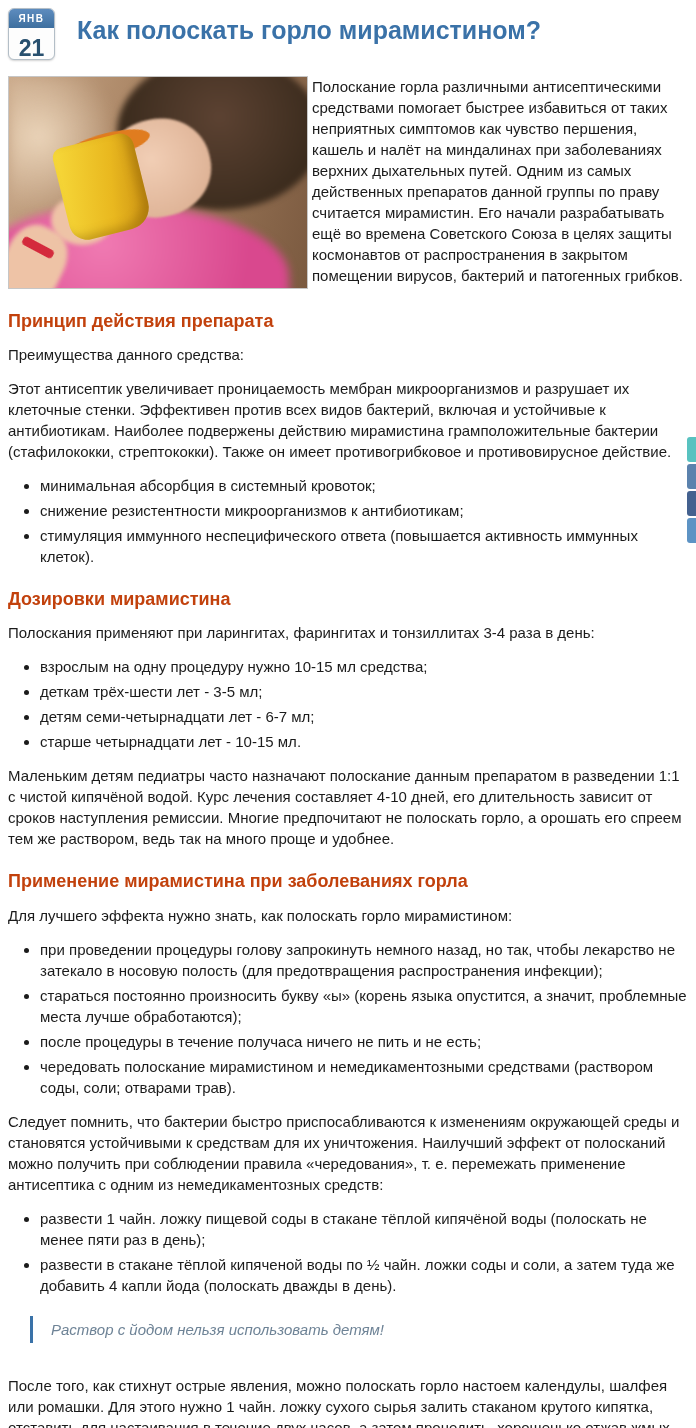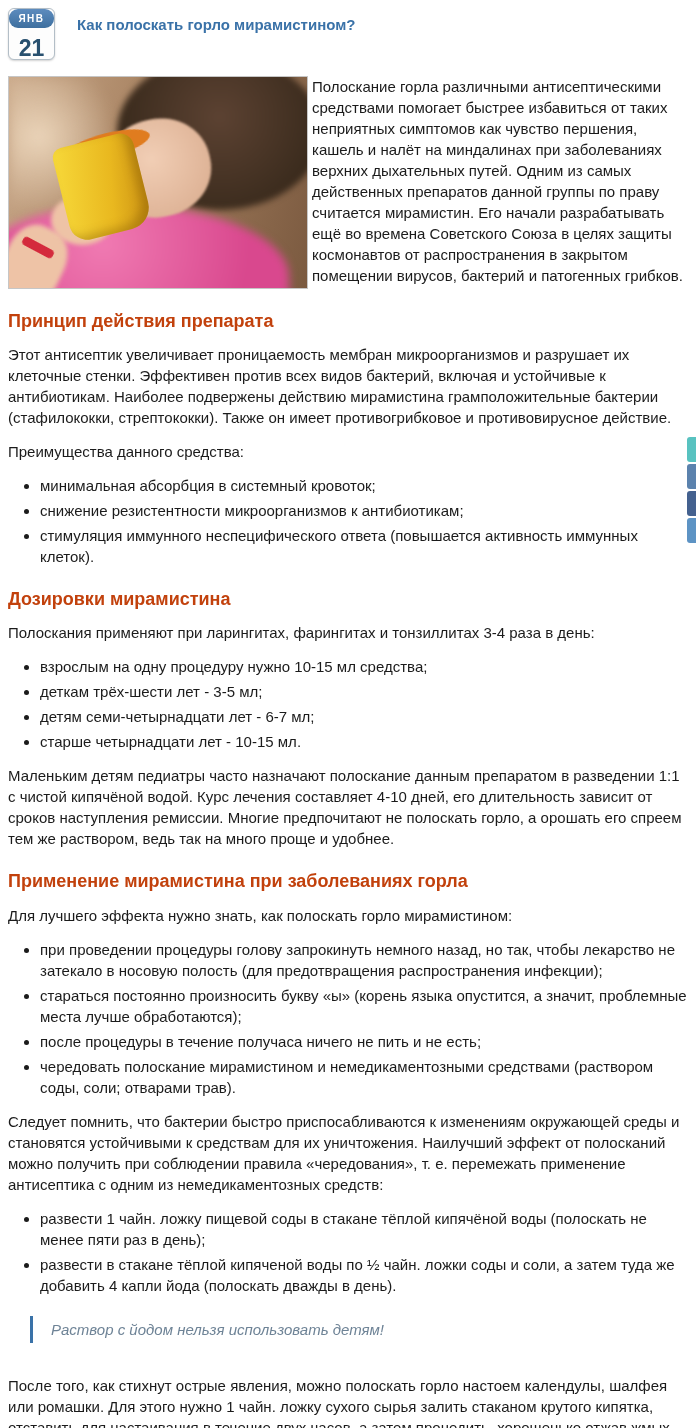--- a/index.html
+++ b/index.html
@@ -18,24 +18,24 @@
   .article-header { display:flex; align-items:flex-start; margin-bottom:16px; }
   .calendar {
     flex:0 0 auto; width:47px; height:52px;
     border:1px solid #b3bec7; border-radius:6px;
     background:#fdfdfd; box-shadow:0 1px 2px rgba(0,0,0,.18);
     overflow:hidden; position:relative;
   }
   .cal-month {
     background:linear-gradient(#5d8cbe,#3e6f9f);
     color:#fff; font-size:10px; font-weight:bold; letter-spacing:1.5px;
-    text-align:center; padding:3px 0 2px; text-transform:uppercase;border-radius:9px;
+    text-align:center; padding:3px 0 2px; text-transform:uppercase;
   }
   .cal-day { text-align:center; font-size:23px; font-weight:bold; color:#28506f; padding-top:4px; }
-  .title { color:#3a72a8; font-size:15px; font-weight:bold; margin:8px 0 0 22px; line-height:1.15; }
+  .title { color:#3a72a8; font-size:25px; font-weight:bold; margin:8px 0 0 22px; line-height:1.15; }
 
   
   .intro-row { display:flex; gap:4px; margin-bottom:8px; }
   .photo {
     flex:0 0 auto; width:300px; height:213px;
     border:1px solid #c6c6c6; position:relative; overflow:hidden;
     background:#a5805f;
   }
   .ph { position:absolute; }
   .ph-bg { inset:0; background:linear-gradient(105deg,#c9a889 0%,#a5805f 45%,#7b5a40 100%); }
@@ -109,22 +109,22 @@
       <div class="ph ph-bracelet"></div>
       <div class="ph ph-face"></div>
       <div class="ph ph-hand"></div>
       <div class="ph ph-rim"></div>
       <div class="ph ph-cup"></div>
     </div>
     <p class="intro">Полоскание горла различными антисептическими средствами помогает быстрее избавиться от таких неприятных симптомов как чувство першения, кашель и налёт на миндалинах при заболеваниях верхних дыхательных путей. Одним из самых действенных препаратов данной группы по праву считается мирамистин. Его начали разрабатывать ещё во времена Советского Союза в целях защиты космонавтов от распространения в закрытом помещении вирусов, бактерий и патогенных грибков.</p>
   </div>
 
   <h2>Принцип действия препарата</h2>
+  <p>Преимущества данного средства:</p>
   <p>Этот антисептик увеличивает проницаемость мембран микроорганизмов и разрушает их клеточные стенки. Эффективен против всех видов бактерий, включая и устойчивые к антибиотикам. Наиболее подвержены действию мирамистина грамположительные бактерии (стафилококки, стрептококки). Также он имеет противогрибковое и противовирусное действие.</p>
-  <p>Преимущества данного средства:</p>
   <ul>
     <li>минимальная абсорбция в системный кровоток;</li>
     <li>снижение резистентности микроорганизмов к антибиотикам;</li>
     <li>стимуляция иммунного неспецифического ответа (повышается активность иммунных клеток).</li>
   </ul>
 
   <h2>Дозировки мирамистина</h2>
   <p>Полоскания применяют при ларингитах, фарингитах и тонзиллитах 3-4 раза в день:</p>
   <ul>
     <li>взрослым на одну процедуру нужно 10-15 мл средства;</li>

